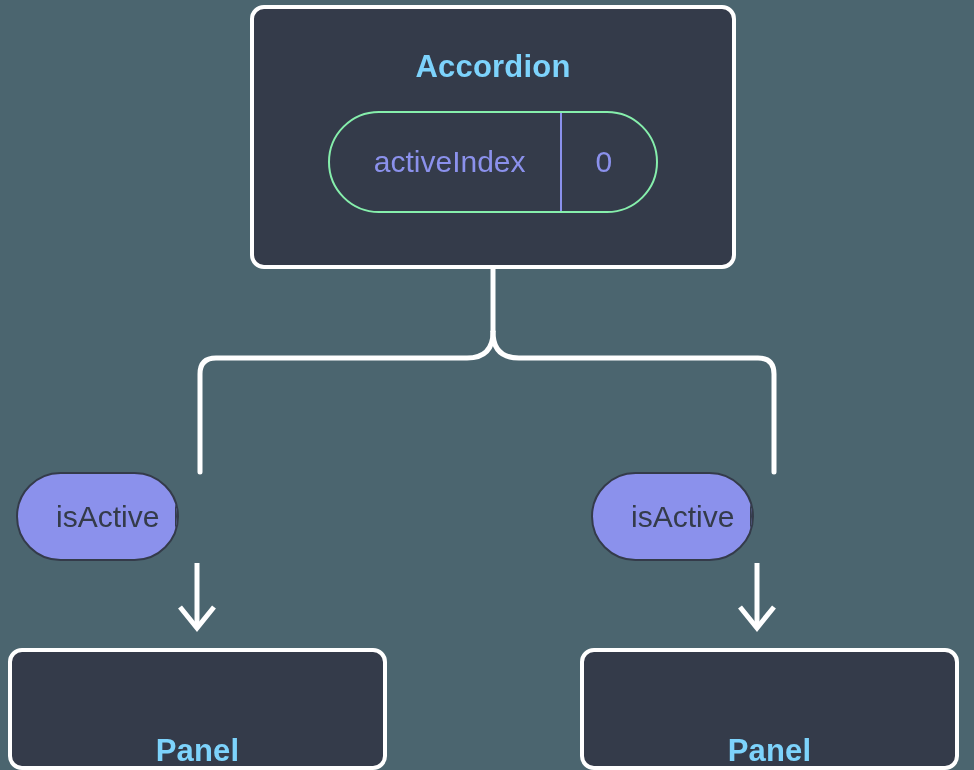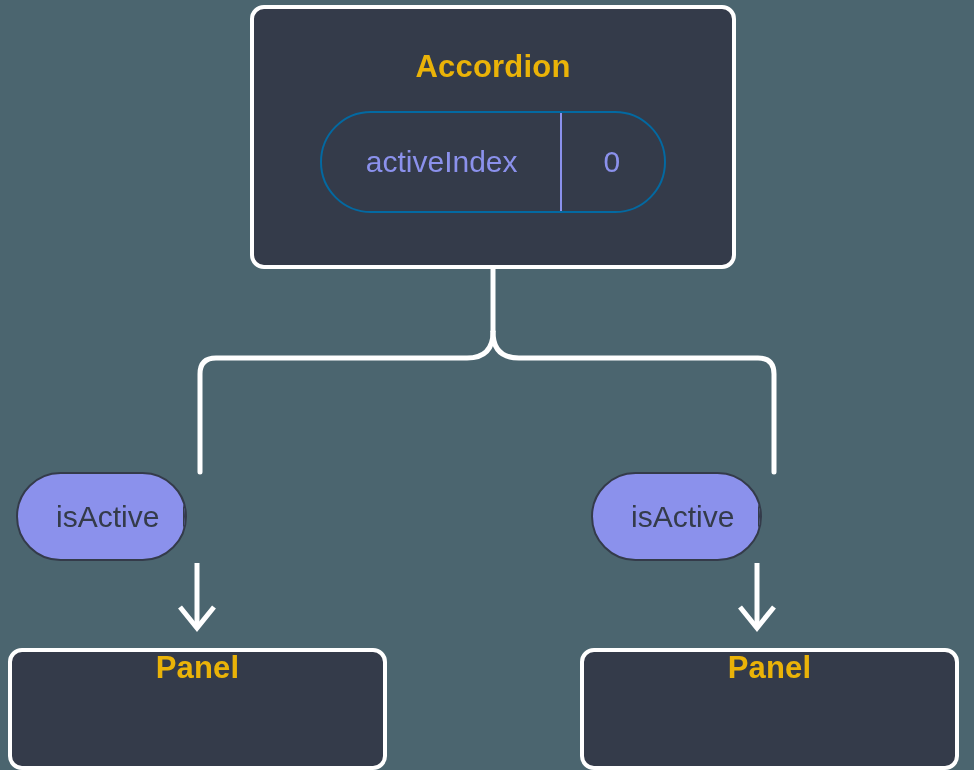--- a/index.html
+++ b/index.html
@@ -35,21 +35,21 @@
     z-index: 2;
     box-sizing: border-box;
     background: #343b4a;
     border: 4px solid #ffffff;
     border-radius: 14px;
     display: flex;
     flex-direction: column;
     align-items: center;
   }
   .card-title {
-    color: #eab308;
+    color: #7dd3fc;
     font-size: 31px;
     font-weight: 700;
     letter-spacing: 0.2px;
     line-height: 1;
   }
 
   
   #accordion-card {
     left: 250px;
     top: 5px;
@@ -57,26 +57,25 @@
     height: 264px;
     padding-top: 42px;
   }
 
   
   .badge-outline {
     margin-top: 29px;
     display: flex;
     align-items: stretch;
     height: 102px;
-    border: 2px solid #0369a1;
+    border: 2px solid #86efac;
     border-radius: 52px;
     color: #8b91ec;
     background: transparent;
     box-sizing: border-box;
-    gap: 8px;
   }
   .badge-outline .badge-key {
     display: flex;
     align-items: center;
     justify-content: center;
     padding: 0 34px 0 44px;
     font-size: 30px;
     line-height: 1;
     white-space: nowrap;
   }
@@ -106,21 +105,21 @@
     border: 2px solid #343b4a;
     border-radius: 46px;
     color: #343b4a;
     box-sizing: border-box;
     overflow: hidden;
   }
   .badge-filled .badge-key {
     display: flex;
     align-items: center;
     justify-content: center;
-    padding: 0 24px 0 38px;
+    padding: 0 16px 0 38px;
     font-size: 30px;
     line-height: 1;
     white-space: nowrap;
   }
   .badge-filled .badge-sep {
     width: 2px;
     background: #343b4a;
     flex: 0 0 2px;
   }
   .badge-filled .badge-val {
@@ -131,21 +130,21 @@
     font-size: 30px;
     line-height: 1;
     white-space: nowrap;
   }
   #badge-left  { left: 16px;  top: 472px; }
   #badge-right { left: 591px; top: 472px; }
 
   
   .panel-card {
     height: 122px;
-    justify-content: flex-start;
+    justify-content: flex-end;
   }
   #panel-left  { left: 8px;   top: 648px; width: 379px; }
   #panel-right { left: 580px; top: 648px; width: 379px; }
 </style>
 </head>
 <body>
 
 <div id="stage">
 
   <svg id="wires" viewBox="0 0 974 770" width="974" height="770" aria-hidden="true">

